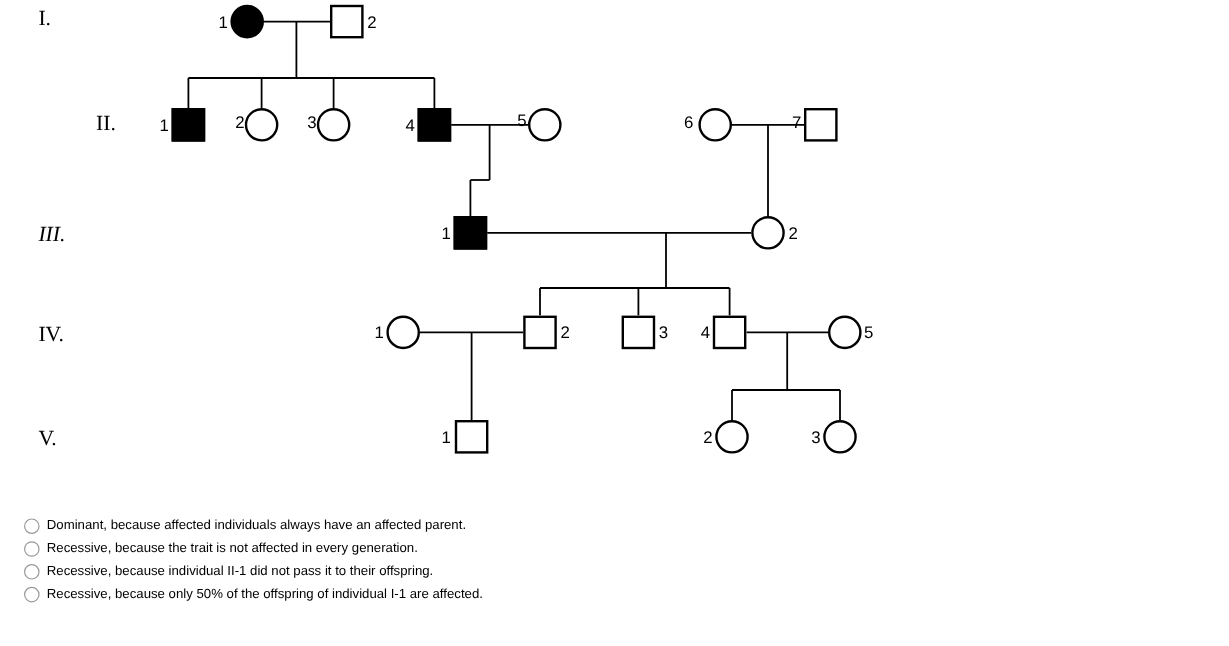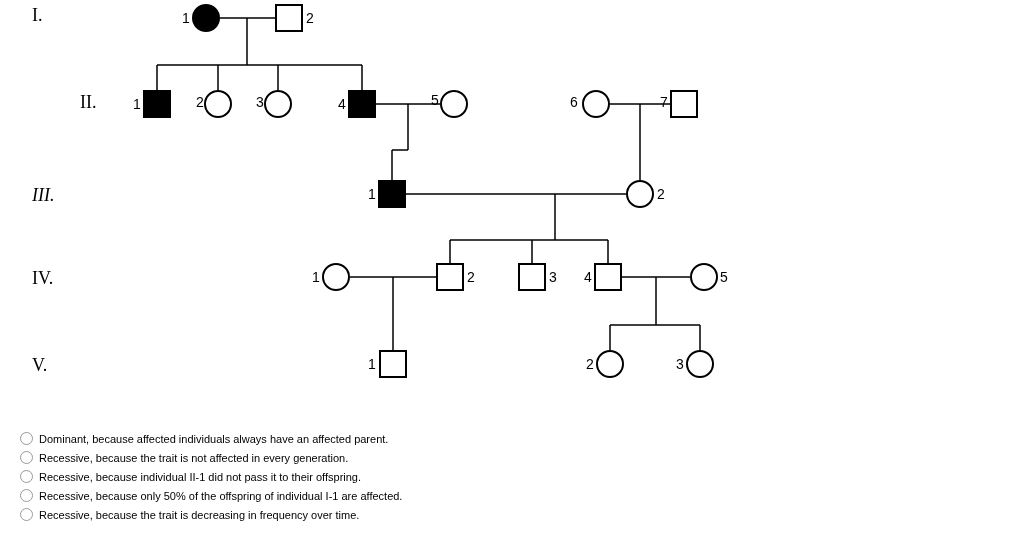--- a/index.html
+++ b/index.html
@@ -52,21 +52,20 @@
     }
     .options {
       position: absolute;
       left: 20px;
       top: 432px;
       font-family: Arial, sans-serif;
       font-size: 11px;
     }
     .option {
       display: flex;
-      align-items: center;
       margin-bottom: 6px;
     }
     .radio {
       width: 11px;
       height: 11px;
       border: 1px solid #999;
       border-radius: 50%;
       margin-right: 6px;
       flex-shrink: 0;
     }
@@ -175,17 +174,13 @@
     <span>Recessive, because the trait is not affected in every generation.</span>
   </div>
   <div class="option">
     <div class="radio"></div>
     <span>Recessive, because individual II-1 did not pass it to their offspring.</span>
   </div>
   <div class="option">
     <div class="radio"></div>
     <span>Recessive, because only 50% of the offspring of individual I-1 are affected.</span>
   </div>
-  <div class="option">
-    <div class="radio"></div>
-    <span>Recessive, because the trait is decreasing in frequency over time.</span>
-  </div>
 </div>
 
 </body></html>

